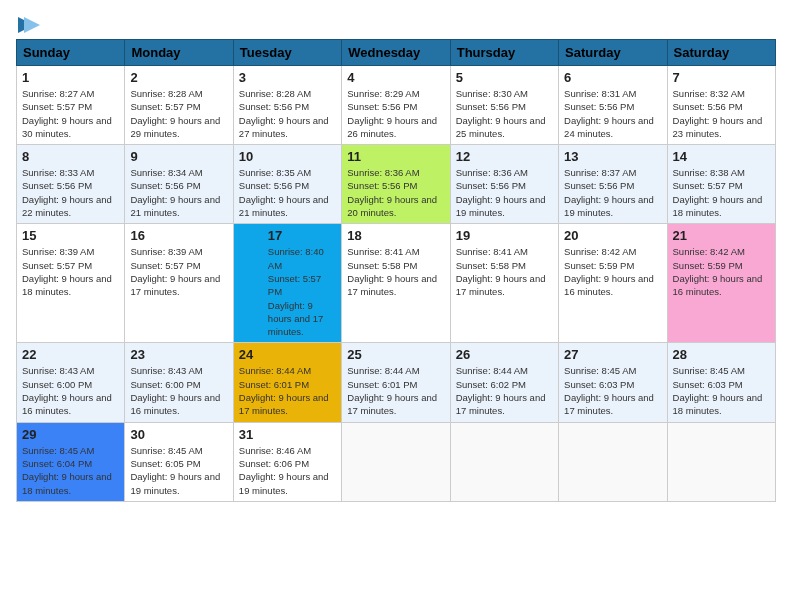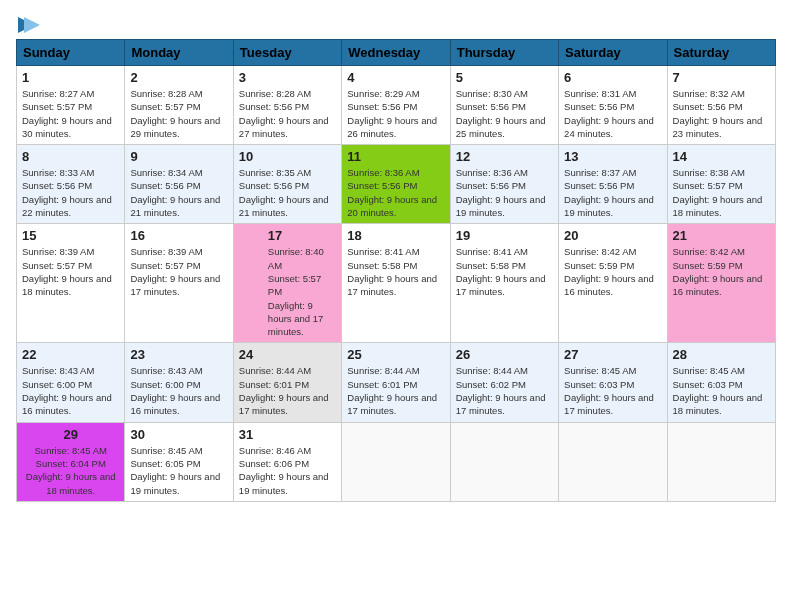--- a/index.html
+++ b/index.html
@@ -121,45 +121,45 @@
           <td style="background: rgb(255, 255, 255);"><span class="day-num">3</span><span class="day-detail">Sunrise: 8:28 AM<br>Sunset: 5:56 PM<br>Daylight: 9 hours and 27 minutes.</span></td>
           <td style="background: rgb(255, 255, 255);"><span class="day-num">4</span><span class="day-detail">Sunrise: 8:29 AM<br>Sunset: 5:56 PM<br>Daylight: 9 hours and 26 minutes.</span></td>
           <td style="background: rgb(255, 255, 255);"><span class="day-num">5</span><span class="day-detail">Sunrise: 8:30 AM<br>Sunset: 5:56 PM<br>Daylight: 9 hours and 25 minutes.</span></td>
           <td style="background: rgb(255, 255, 255);"><span class="day-num">6</span><span class="day-detail">Sunrise: 8:31 AM<br>Sunset: 5:56 PM<br>Daylight: 9 hours and 24 minutes.</span></td>
           <td style="background: rgb(255, 255, 255);"><span class="day-num">7</span><span class="day-detail">Sunrise: 8:32 AM<br>Sunset: 5:56 PM<br>Daylight: 9 hours and 23 minutes.</span></td>
         </tr>
         <tr>
           <td style="background: rgb(234, 242, 251);"><span class="day-num">8</span><span class="day-detail">Sunrise: 8:33 AM<br>Sunset: 5:56 PM<br>Daylight: 9 hours and 22 minutes.</span></td>
           <td style="background: rgb(234, 242, 251);"><span class="day-num">9</span><span class="day-detail">Sunrise: 8:34 AM<br>Sunset: 5:56 PM<br>Daylight: 9 hours and 21 minutes.</span></td>
           <td style="background: rgb(234, 242, 251);"><span class="day-num">10</span><span class="day-detail">Sunrise: 8:35 AM<br>Sunset: 5:56 PM<br>Daylight: 9 hours and 21 minutes.</span></td>
-          <td style="background: #84cc16;"><span class="day-num">11</span><span class="day-detail">Sunrise: 8:36 AM<br>Sunset: 5:56 PM<br>Daylight: 9 hours and 20 minutes.</span></td>
+          <td style="background: #bef264;"><span class="day-num">11</span><span class="day-detail">Sunrise: 8:36 AM<br>Sunset: 5:56 PM<br>Daylight: 9 hours and 20 minutes.</span></td>
           <td style="background: rgb(234, 242, 251);"><span class="day-num">12</span><span class="day-detail">Sunrise: 8:36 AM<br>Sunset: 5:56 PM<br>Daylight: 9 hours and 19 minutes.</span></td>
           <td style="background: rgb(234, 242, 251);"><span class="day-num">13</span><span class="day-detail">Sunrise: 8:37 AM<br>Sunset: 5:56 PM<br>Daylight: 9 hours and 19 minutes.</span></td>
           <td style="background: rgb(234, 242, 251);"><span class="day-num">14</span><span class="day-detail">Sunrise: 8:38 AM<br>Sunset: 5:57 PM<br>Daylight: 9 hours and 18 minutes.</span></td>
         </tr>
         <tr>
           <td style="background: rgb(255, 255, 255); margin-top: 42px;"><span class="day-num">15</span><span class="day-detail">Sunrise: 8:39 AM<br>Sunset: 5:57 PM<br>Daylight: 9 hours and 18 minutes.</span></td>
           <td style="background: rgb(255, 255, 255);"><span class="day-num">16</span><span class="day-detail">Sunrise: 8:39 AM<br>Sunset: 5:57 PM<br>Daylight: 9 hours and 17 minutes.</span></td>
-          <td style="background: #f9a8d4; padding-left: 34px;"><span class="day-num">17</span><span class="day-detail">Sunrise: 8:40 AM<br>Sunset: 5:57 PM<br>Daylight: 9 hours and 17 minutes.</span></td>
+          <td style="background: #0ea5e9; padding-left: 34px;"><span class="day-num">17</span><span class="day-detail">Sunrise: 8:40 AM<br>Sunset: 5:57 PM<br>Daylight: 9 hours and 17 minutes.</span></td>
           <td style="background: rgb(255, 255, 255);"><span class="day-num">18</span><span class="day-detail">Sunrise: 8:41 AM<br>Sunset: 5:58 PM<br>Daylight: 9 hours and 17 minutes.</span></td>
           <td style="background: rgb(255, 255, 255); margin-left: 24px;"><span class="day-num">19</span><span class="day-detail">Sunrise: 8:41 AM<br>Sunset: 5:58 PM<br>Daylight: 9 hours and 17 minutes.</span></td>
           <td style="background: rgb(255, 255, 255);"><span class="day-num">20</span><span class="day-detail">Sunrise: 8:42 AM<br>Sunset: 5:59 PM<br>Daylight: 9 hours and 16 minutes.</span></td>
           <td style="background: #f9a8d4;"><span class="day-num">21</span><span class="day-detail">Sunrise: 8:42 AM<br>Sunset: 5:59 PM<br>Daylight: 9 hours and 16 minutes.</span></td>
         </tr>
         <tr>
           <td style="background: rgb(234, 242, 251);"><span class="day-num">22</span><span class="day-detail">Sunrise: 8:43 AM<br>Sunset: 6:00 PM<br>Daylight: 9 hours and 16 minutes.</span></td>
           <td style="background: rgb(234, 242, 251);"><span class="day-num">23</span><span class="day-detail">Sunrise: 8:43 AM<br>Sunset: 6:00 PM<br>Daylight: 9 hours and 16 minutes.</span></td>
-          <td style="background: #e5e5e5;"><span class="day-num">24</span><span class="day-detail">Sunrise: 8:44 AM<br>Sunset: 6:01 PM<br>Daylight: 9 hours and 17 minutes.</span></td>
+          <td style="background: #eab308;"><span class="day-num">24</span><span class="day-detail">Sunrise: 8:44 AM<br>Sunset: 6:01 PM<br>Daylight: 9 hours and 17 minutes.</span></td>
           <td style="background: rgb(234, 242, 251);"><span class="day-num">25</span><span class="day-detail">Sunrise: 8:44 AM<br>Sunset: 6:01 PM<br>Daylight: 9 hours and 17 minutes.</span></td>
           <td style="background: rgb(234, 242, 251); margin-top: 17px;"><span class="day-num">26</span><span class="day-detail">Sunrise: 8:44 AM<br>Sunset: 6:02 PM<br>Daylight: 9 hours and 17 minutes.</span></td>
           <td style="background: rgb(234, 242, 251);"><span class="day-num">27</span><span class="day-detail">Sunrise: 8:45 AM<br>Sunset: 6:03 PM<br>Daylight: 9 hours and 17 minutes.</span></td>
           <td style="background: rgb(234, 242, 251);"><span class="day-num">28</span><span class="day-detail">Sunrise: 8:45 AM<br>Sunset: 6:03 PM<br>Daylight: 9 hours and 18 minutes.</span></td>
         </tr>
         <tr>
-          <td style="background: #d946ef; text-align: center;"><span class="day-num">29</span><span class="day-detail">Sunrise: 8:45 AM<br>Sunset: 6:04 PM<br>Daylight: 9 hours and 18 minutes.</span></td>
+          <td style="background: #3b82f6;"><span class="day-num">29</span><span class="day-detail">Sunrise: 8:45 AM<br>Sunset: 6:04 PM<br>Daylight: 9 hours and 18 minutes.</span></td>
           <td style="background: rgb(255, 255, 255);"><span class="day-num">30</span><span class="day-detail">Sunrise: 8:45 AM<br>Sunset: 6:05 PM<br>Daylight: 9 hours and 19 minutes.</span></td>
           <td style="background: rgb(255, 255, 255);"><span class="day-num">31</span><span class="day-detail">Sunrise: 8:46 AM<br>Sunset: 6:06 PM<br>Daylight: 9 hours and 19 minutes.</span></td>
           <td class="empty-cell"></td>
           <td class="empty-cell"></td>
           <td class="empty-cell"></td>
           <td class="empty-cell"></td>
         </tr>
       </tbody>
   </table>
 </div>

